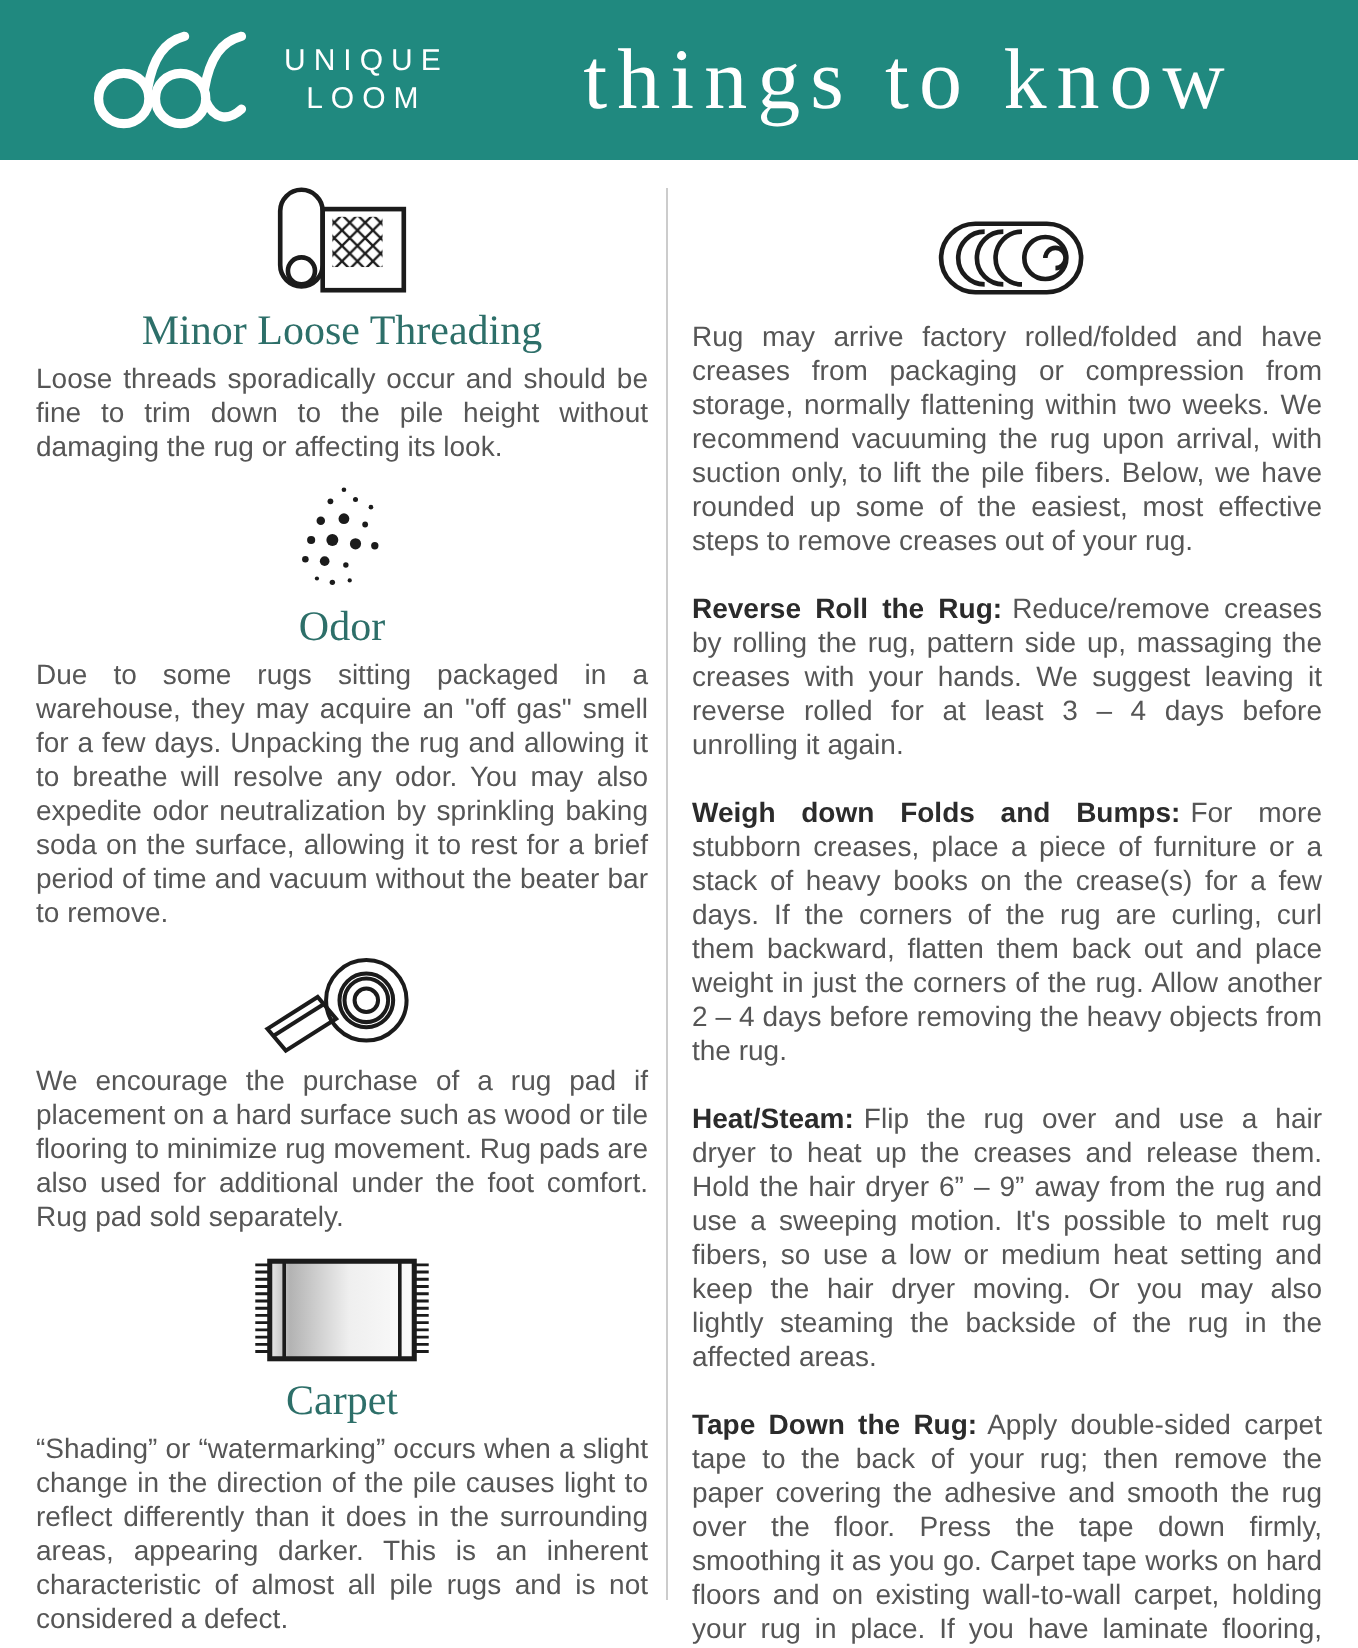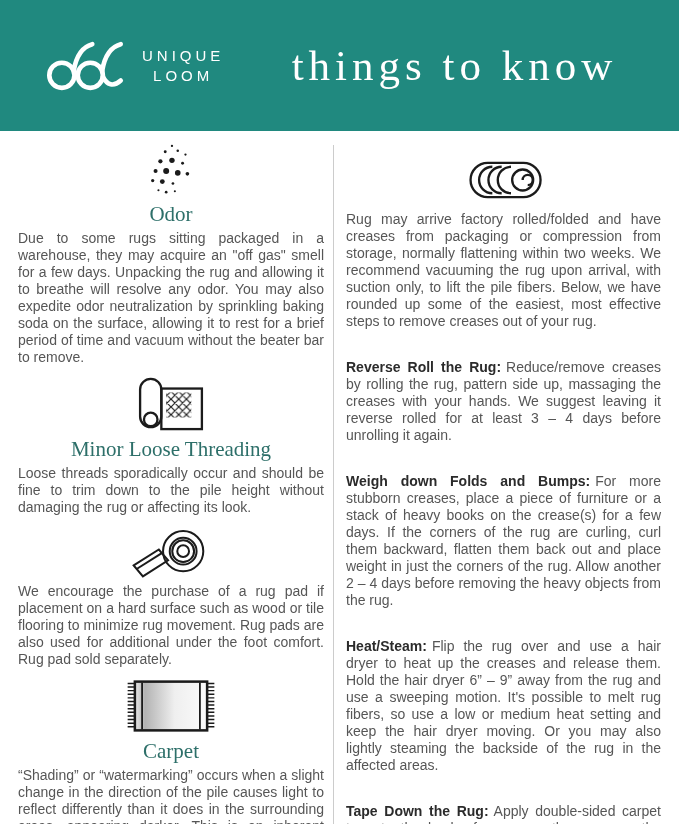--- a/index.html
+++ b/index.html
@@ -1,21 +1,21 @@
 <!DOCTYPE html>
 <html><head>
 <meta charset="utf-8">
 <style>
   * { margin: 0; padding: 0; box-sizing: border-box; }
   html, body { width: 679px; height: 824px; overflow: hidden; background: #ffffff; }
   body { font-family: "Liberation Sans", sans-serif; }
 
   
   .header {
-    height: 131px;
+    height: 80px;
     background: #20897f;
     display: flex;
     align-items: center;
     padding: 0 20px 0 44px;
   }
   .logo {
     display: flex;
     align-items: center;
     gap: 12px;
     width: 212px;
@@ -70,21 +70,21 @@
     color: #2d6f69;
     text-align: center;
     margin-bottom: 3px;
   }
   .body-text {
     font-size: 14px;
     line-height: 17px;
     color: #565656;
     text-align: justify;
   }
-  .tip { margin-top: 29px; }
+  .tip { margin-top: 17px; }
   .tip-label {
     font-weight: 700;
     color: #2b2b2b;
     margin-right: 5px;
   }
   .crease-icon-wrap { margin-top: 16px; margin-bottom: 10px; }
 
   svg .ink { stroke: #1b1b1b; fill: none; stroke-width: 2.4; }
 </style>
 </head>
@@ -107,20 +107,38 @@
       <div>UNIQUE</div>
       <div>LOOM</div>
     </div>
   </div>
   <h1 class="page-title">things to know</h1>
 </div>
 
 <div class="main">
 
   <div class="col-left">
+
+    <div class="sec">
+      <div class="icon-wrap">
+        <svg width="78" height="56" viewBox="0 0 80 58">
+          <defs>
+            <pattern id="xh" width="8" height="8" patternUnits="userSpaceOnUse">
+              <path d="M0 8 L8 0 M-2 2 L2 -2 M6 10 L10 6 M0 0 L8 8 M-2 6 L2 10 M6 -2 L10 2" stroke="#1b1b1b" stroke-width="1.2"></path>
+            </pattern>
+          </defs>
+          <rect x="30" y="13" width="42" height="42" fill="#ffffff" class="ink"></rect>
+          <rect x="35" y="17" width="26" height="26" fill="url(#xh)" stroke="none"></rect>
+          <rect x="8" y="3" width="22" height="50" rx="11" fill="#ffffff" class="ink"></rect>
+          <circle cx="19" cy="45" r="7" fill="#ffffff" class="ink"></circle>
+        </svg>
+      </div>
+      <h2 class="sec-heading">Minor Loose Threading</h2>
+      <p class="body-text">Loose threads sporadically occur and should be fine to trim down to the pile height without damaging the rug or affecting its look.</p>
+    </div>
 
     <div class="sec">
       <div class="icon-wrap">
         <svg width="52" height="54" viewBox="0 0 52 56">
           <g fill="#1b1b1b">
             <circle cx="27" cy="3" r="1.2"></circle>
               <circle cx="20" cy="9" r="1.5"></circle>
               <circle cx="33" cy="8" r="1.3"></circle>
               <circle cx="41" cy="12" r="1.2"></circle>
             <circle cx="15" cy="19" r="2.2"></circle>
@@ -138,38 +156,20 @@
               <circle cx="30" cy="50" r="1.1"></circle>
           </g>
         </svg>
       </div>
       <h2 class="sec-heading">Odor</h2>
       <p class="body-text">Due to some rugs sitting packaged in a warehouse, they may acquire an "off gas" smell for a few days. Unpacking the rug and allowing it to breathe will resolve any odor. You may also expedite odor neutralization by sprinkling baking soda on the surface, allowing it to rest for a brief period of time and vacuum without the beater bar to remove.</p>
     </div>
 
     <div class="sec">
       <div class="icon-wrap">
-        <svg width="78" height="56" viewBox="0 0 80 58">
-          <defs>
-            <pattern id="xh" width="8" height="8" patternUnits="userSpaceOnUse">
-              <path d="M0 8 L8 0 M-2 2 L2 -2 M6 10 L10 6 M0 0 L8 8 M-2 6 L2 10 M6 -2 L10 2" stroke="#1b1b1b" stroke-width="1.2"></path>
-            </pattern>
-          </defs>
-          <rect x="30" y="13" width="42" height="42" fill="#ffffff" class="ink"></rect>
-          <rect x="35" y="17" width="26" height="26" fill="url(#xh)" stroke="none"></rect>
-          <rect x="8" y="3" width="22" height="50" rx="11" fill="#ffffff" class="ink"></rect>
-          <circle cx="19" cy="45" r="7" fill="#ffffff" class="ink"></circle>
-        </svg>
-      </div>
-      <h2 class="sec-heading">Minor Loose Threading</h2>
-      <p class="body-text">Loose threads sporadically occur and should be fine to trim down to the pile height without damaging the rug or affecting its look.</p>
-    </div>
-
-    <div class="sec">
-      <div class="icon-wrap">
         <svg width="88" height="52" viewBox="0 0 95 62">
           <polygon points="3,47 33,28 44,41 14,60" fill="#ffffff" class="ink"></polygon>
           <line x1="7" y1="51" x2="37" y2="32" class="ink"></line>
           <circle cx="62" cy="30" r="24" fill="#ffffff" class="ink"></circle>
           <circle cx="62" cy="30" r="16" fill="#ffffff" class="ink"></circle>
           <circle cx="62" cy="30" r="13" fill="#ffffff" class="ink"></circle>
           <circle cx="62" cy="30" r="7" fill="#ffffff" class="ink"></circle>
         </svg>
       </div>
       <p class="body-text">We encourage the purchase of a rug pad if placement on a hard surface such as wood or tile flooring to minimize rug movement. Rug pads are also used for additional under the foot comfort. Rug pad sold separately.</p>

